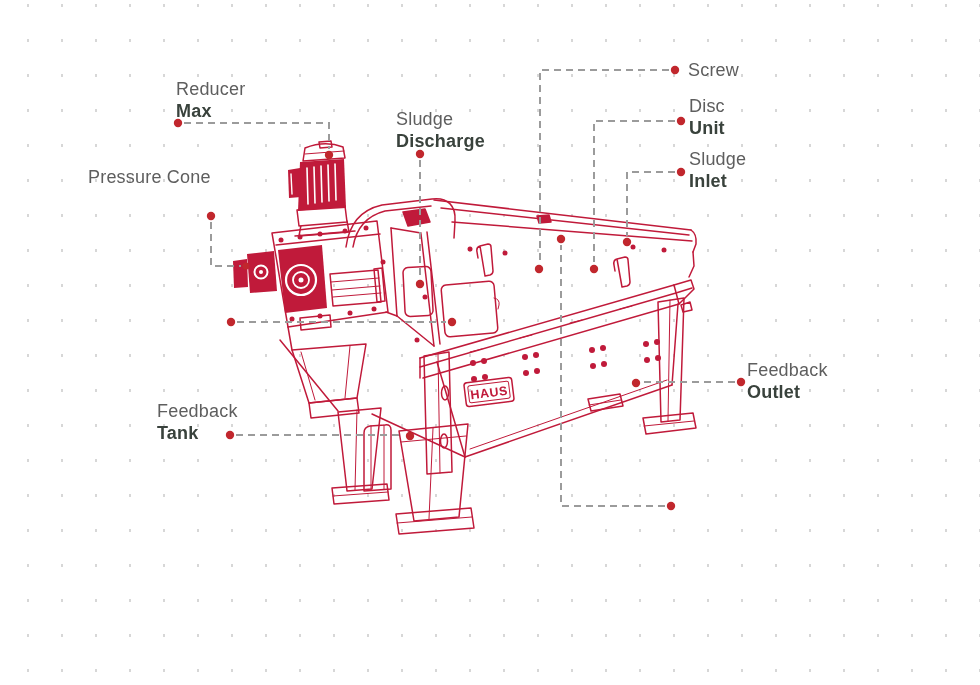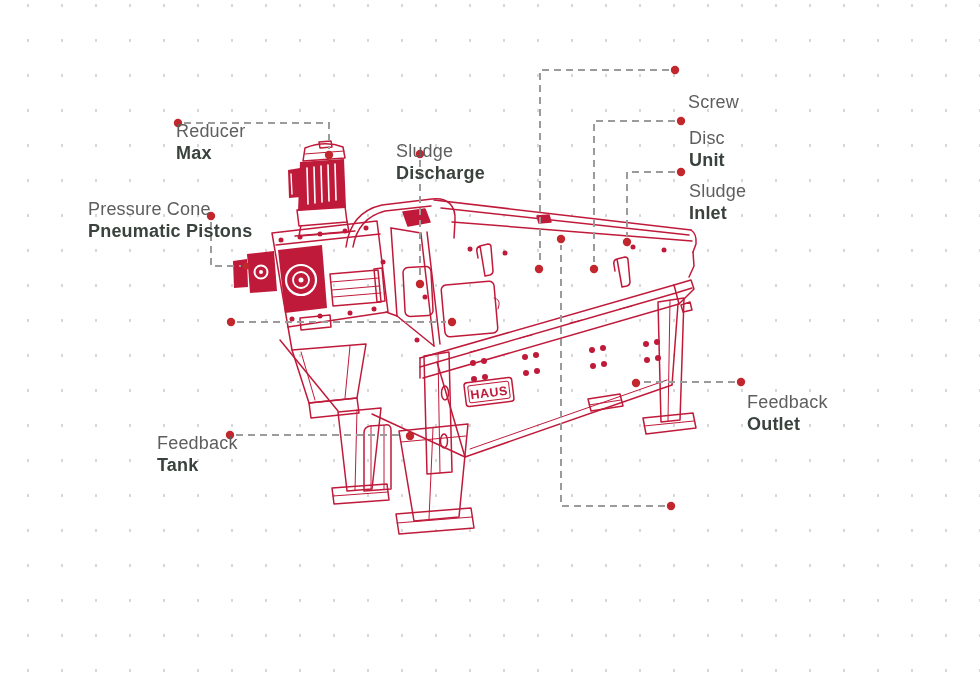--- a/index.html
+++ b/index.html
@@ -4,23 +4,23 @@
 <style>
   html,body{margin:0;padding:0;background:#fff;}
   #stage{
     position:relative;width:980px;height:685px;overflow:hidden;background:#fff;
     background-image:radial-gradient(circle,#d7d7d7 1.2px,rgba(255,255,255,0) 1.4px);
     background-size:34px 35px;background-position:11px -12px;
     font-family:"Liberation Sans",sans-serif;
   }
   svg.layer{position:absolute;left:0;top:0;width:980px;height:685px;}
   .callout{position:absolute;font-size:18px;line-height:22px;letter-spacing:.2px;
-           color:#5e5e5e;white-space:nowrap;margin-top:32px;}
+           color:#5e5e5e;white-space:nowrap;}
   .callout .l2{display:block;font-weight:bold;color:#39423c;}
-  #c-reducer{left:176px;top:88px}
+  #c-reducer{left:176px;top:78px}
   #c-pressure{left:88px;top:166px}
   #c-filtration{left:164px;top:291px}
   #c-feedback{left:157px;top:400px}
   #c-discharge{left:396px;top:108px}
   #c-screw{left:688px;top:59px}
   #c-disc{left:689px;top:95px}
   #c-inlet{left:689px;top:148px}
   #c-filtrate{left:747px;top:359px}
   #c-washing{left:676px;top:485px}
 </style>
@@ -224,21 +224,20 @@
       <circle cx="561" cy="239" r="4.2"></circle>
     </g>
   </svg>
 
   <div class="callout" id="c-reducer">
     <span>Reducer</span>
     <span class="l2">Max</span>
   </div>
   <div class="callout" id="c-pressure">
     <span>Pressure Cone</span>
-    <span class="l2">Pneumatic Pistons</span>
   </div>
   <div class="callout" id="c-feedback">
     <span>Feedback</span>
     <span class="l2">Tank</span>
   </div>
   <div class="callout" id="c-discharge">
     <span>Sludge</span>
     <span class="l2">Discharge</span>
   </div>
   <div class="callout" id="c-screw">

